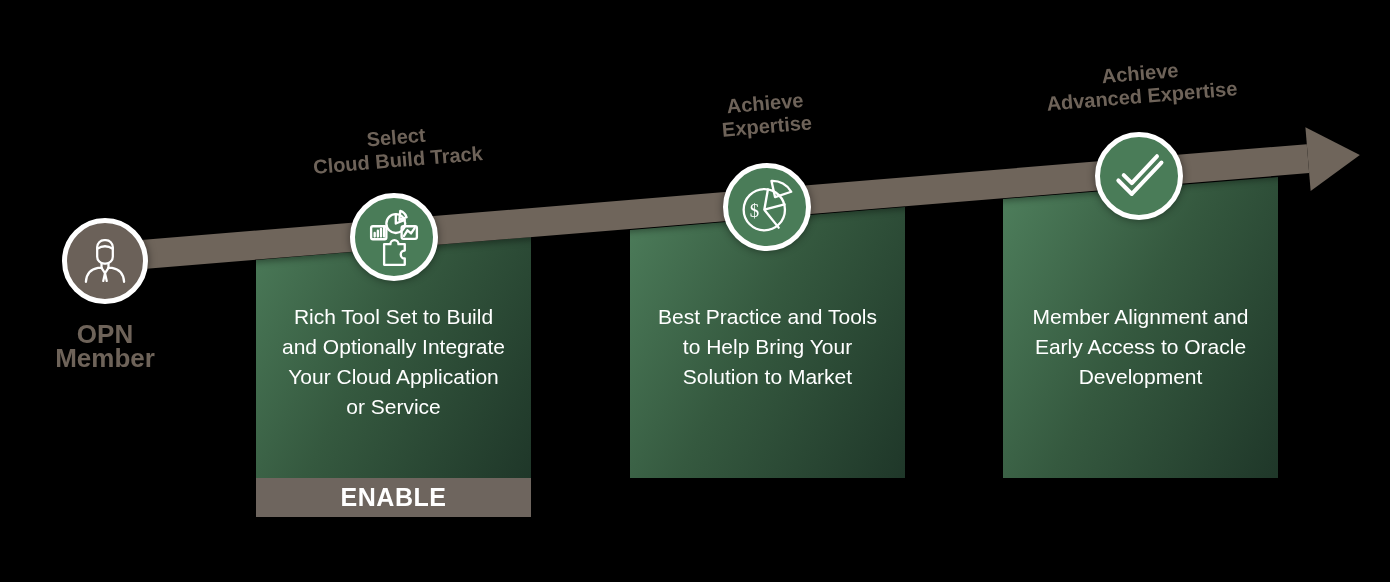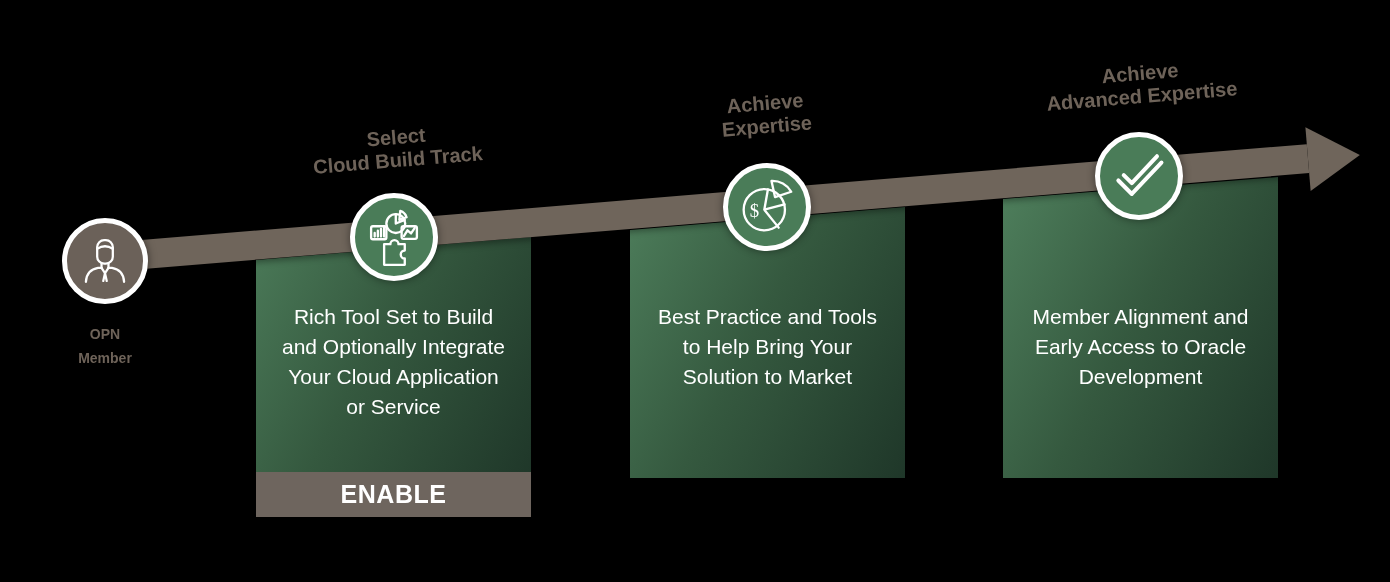--- a/index.html
+++ b/index.html
@@ -20,21 +20,21 @@
   }
   
   .start-circle{
     position:absolute;left:62px;top:218px;width:76px;height:76px;border-radius:50%;
     background:#6b6159;border:5px solid #fff;z-index:3;
     display:flex;align-items:center;justify-content:center;
     box-shadow:0 0 8px rgba(0,0,0,.5);
   }
   .start-label{
     position:absolute;left:25px;top:322px;width:160px;text-align:center;
-    color:#6e6359;font-weight:bold;font-size:14px;line-height:24px;
+    color:#6e6359;font-weight:bold;font-size:26px;line-height:24px;
     white-space:pre-line;z-index:3;
   }
   
   .milestone-label{
     position:absolute;text-align:center;color:#6e6359;font-weight:bold;
     font-size:20px;line-height:23px;white-space:pre-line;
     transform:rotate(-4.7deg);z-index:3;
   }
   .ml-1{left:267px;top:126px;width:260px;}
   .ml-2{left:636px;top:92px;width:260px;}
@@ -59,21 +59,21 @@
     background:linear-gradient(118deg,#4f805d 0%,#35593f 48%,#1f3729 100%);
   }
   .p-1 .panel-green{clip-path:polygon(0 90px,100% 67px,100% 100%,0 100%);padding-left:44px;}
   .p-2 .panel-green{clip-path:polygon(0 60px,100% 37px,100% 100%,0 100%);}
   .p-3 .panel-green{clip-path:polygon(0 29px,100% 7px,100% 100%,0 100%);}
   .panel-text{
     position:absolute;left:8px;right:8px;top:132px;text-align:center;
     color:#fff;font-size:21px;line-height:30px;white-space:pre-line;
   }
   .panel-bar{
-    position:absolute;left:0;right:0;bottom:0;height:45px;background:#6e655e;
+    position:absolute;left:0;right:0;bottom:0;height:39px;background:#6e655e;
     display:flex;align-items:center;justify-content:center;
     color:#fff;font-weight:bold;font-size:25px;letter-spacing:.5px;
   }
   svg{display:block;}
 </style>
 </head>
 <body>
 
 <div id="stage">
 

